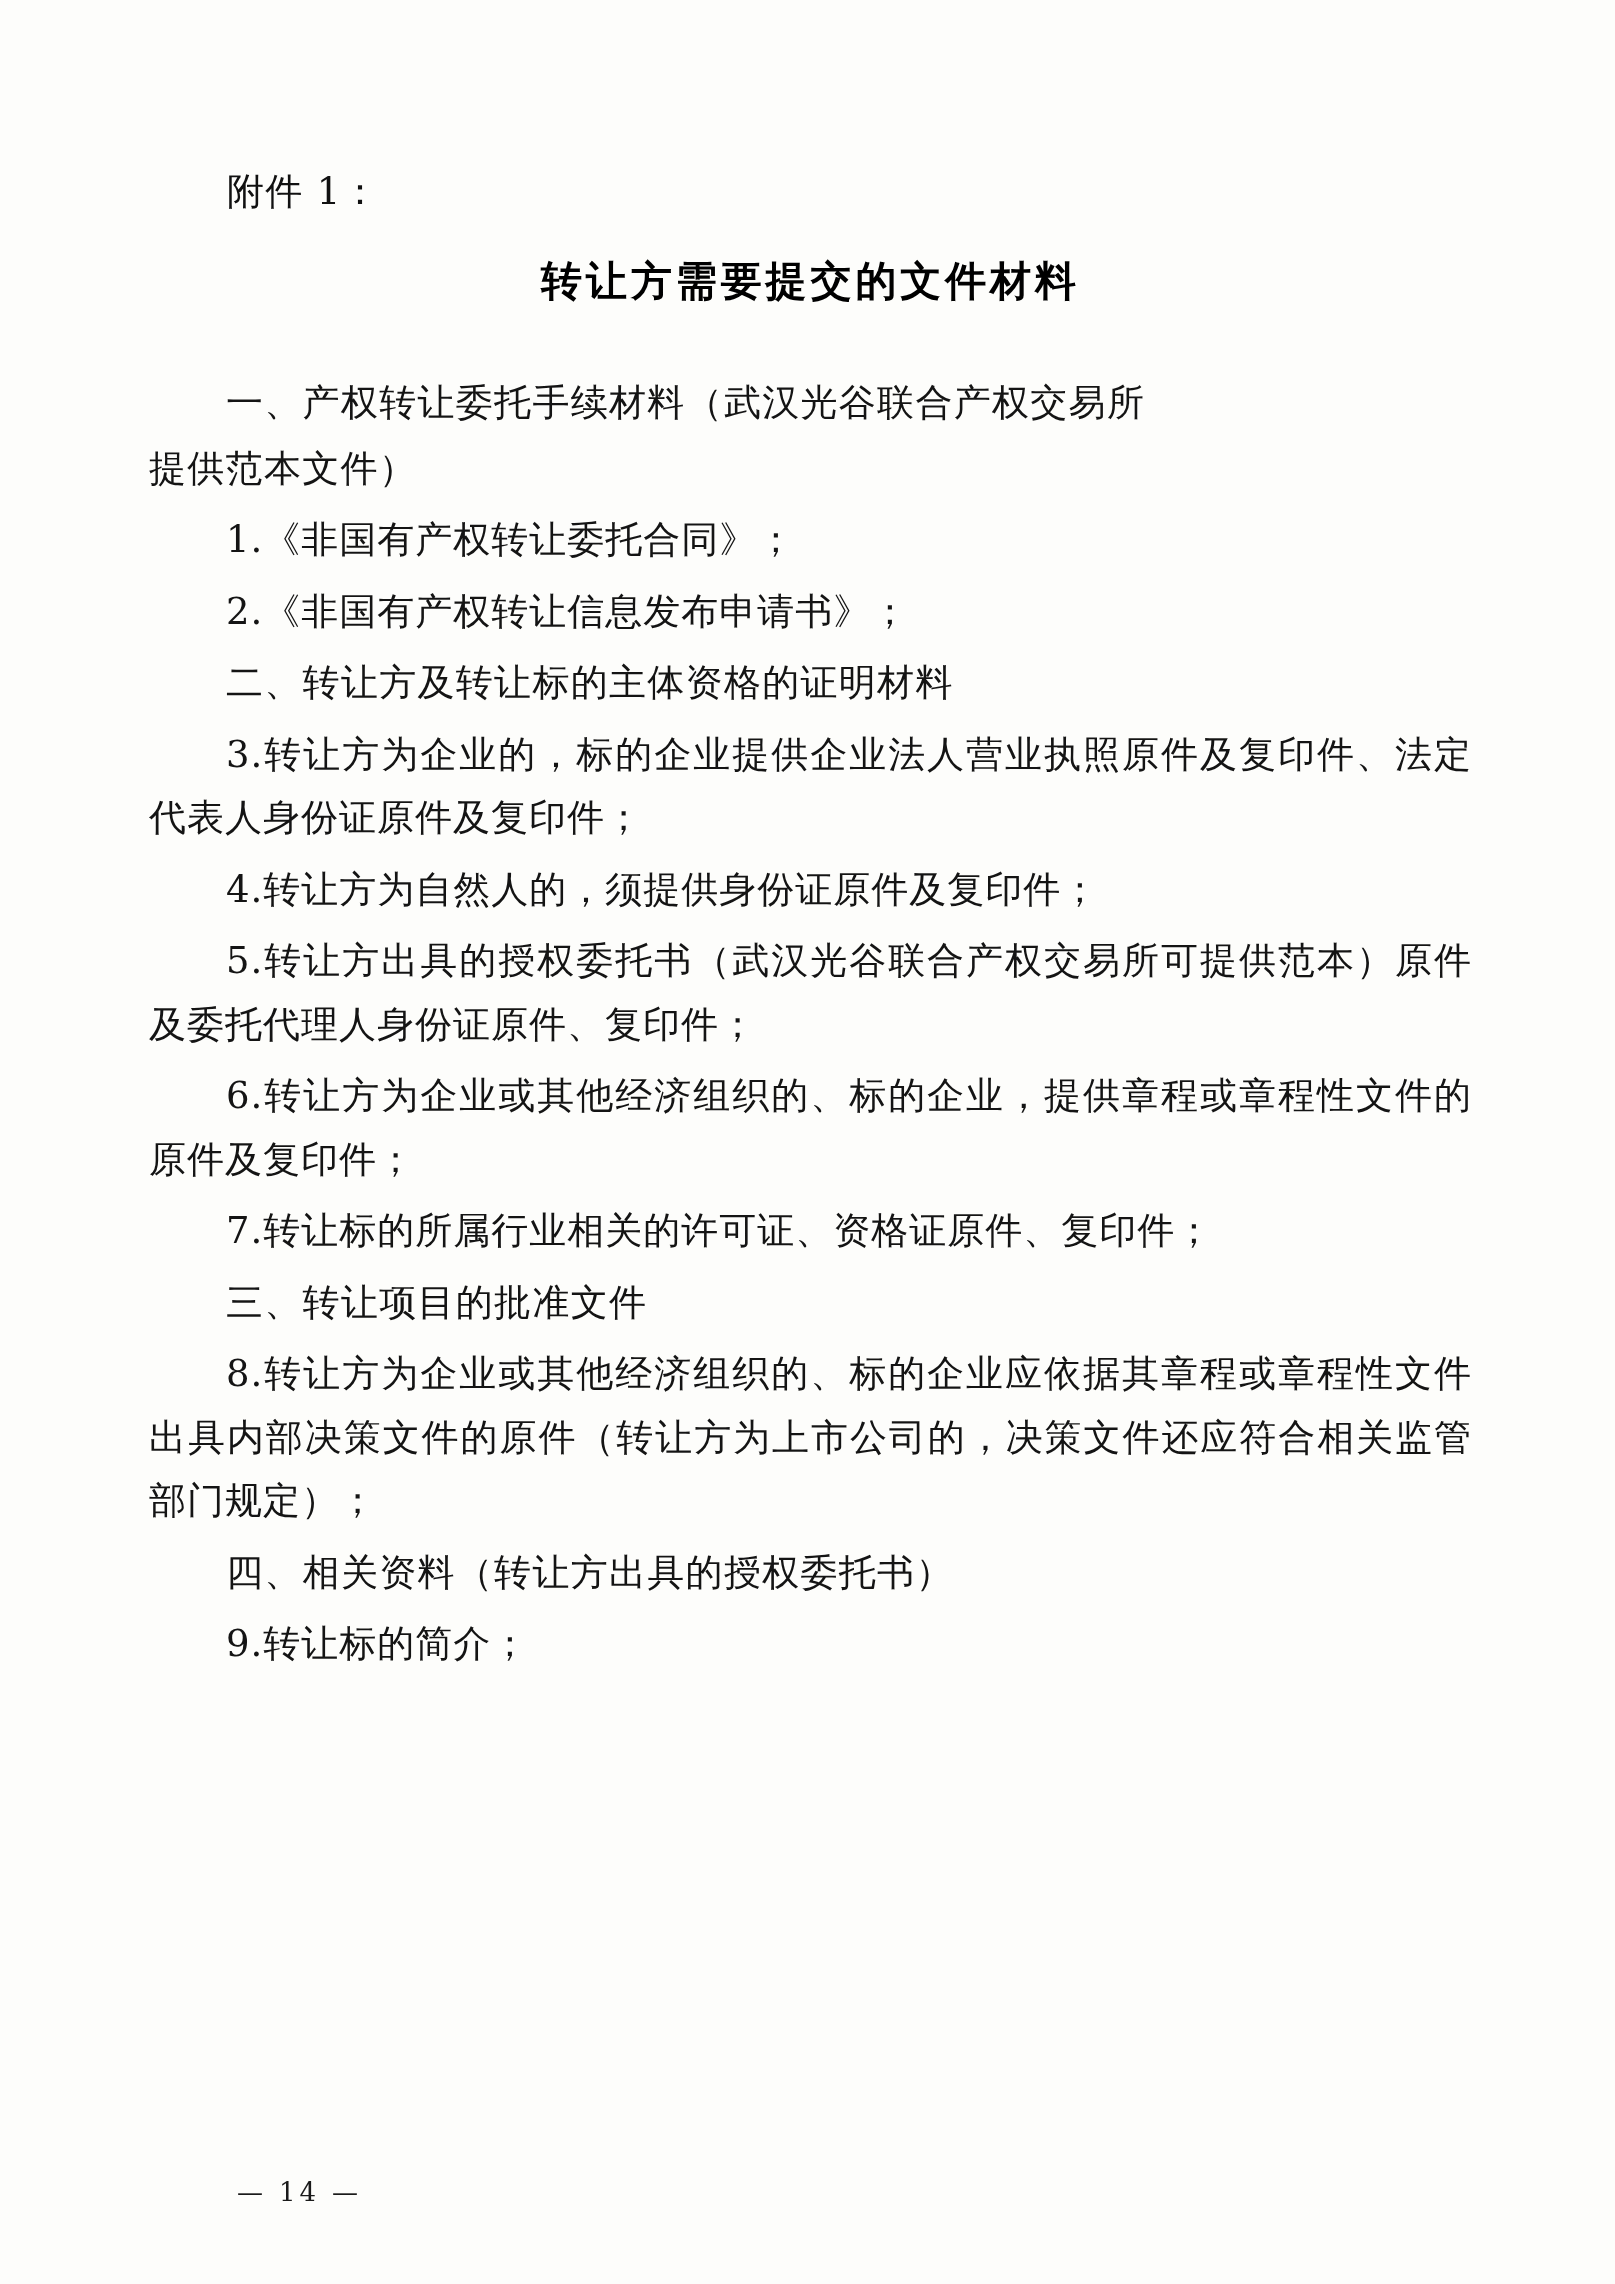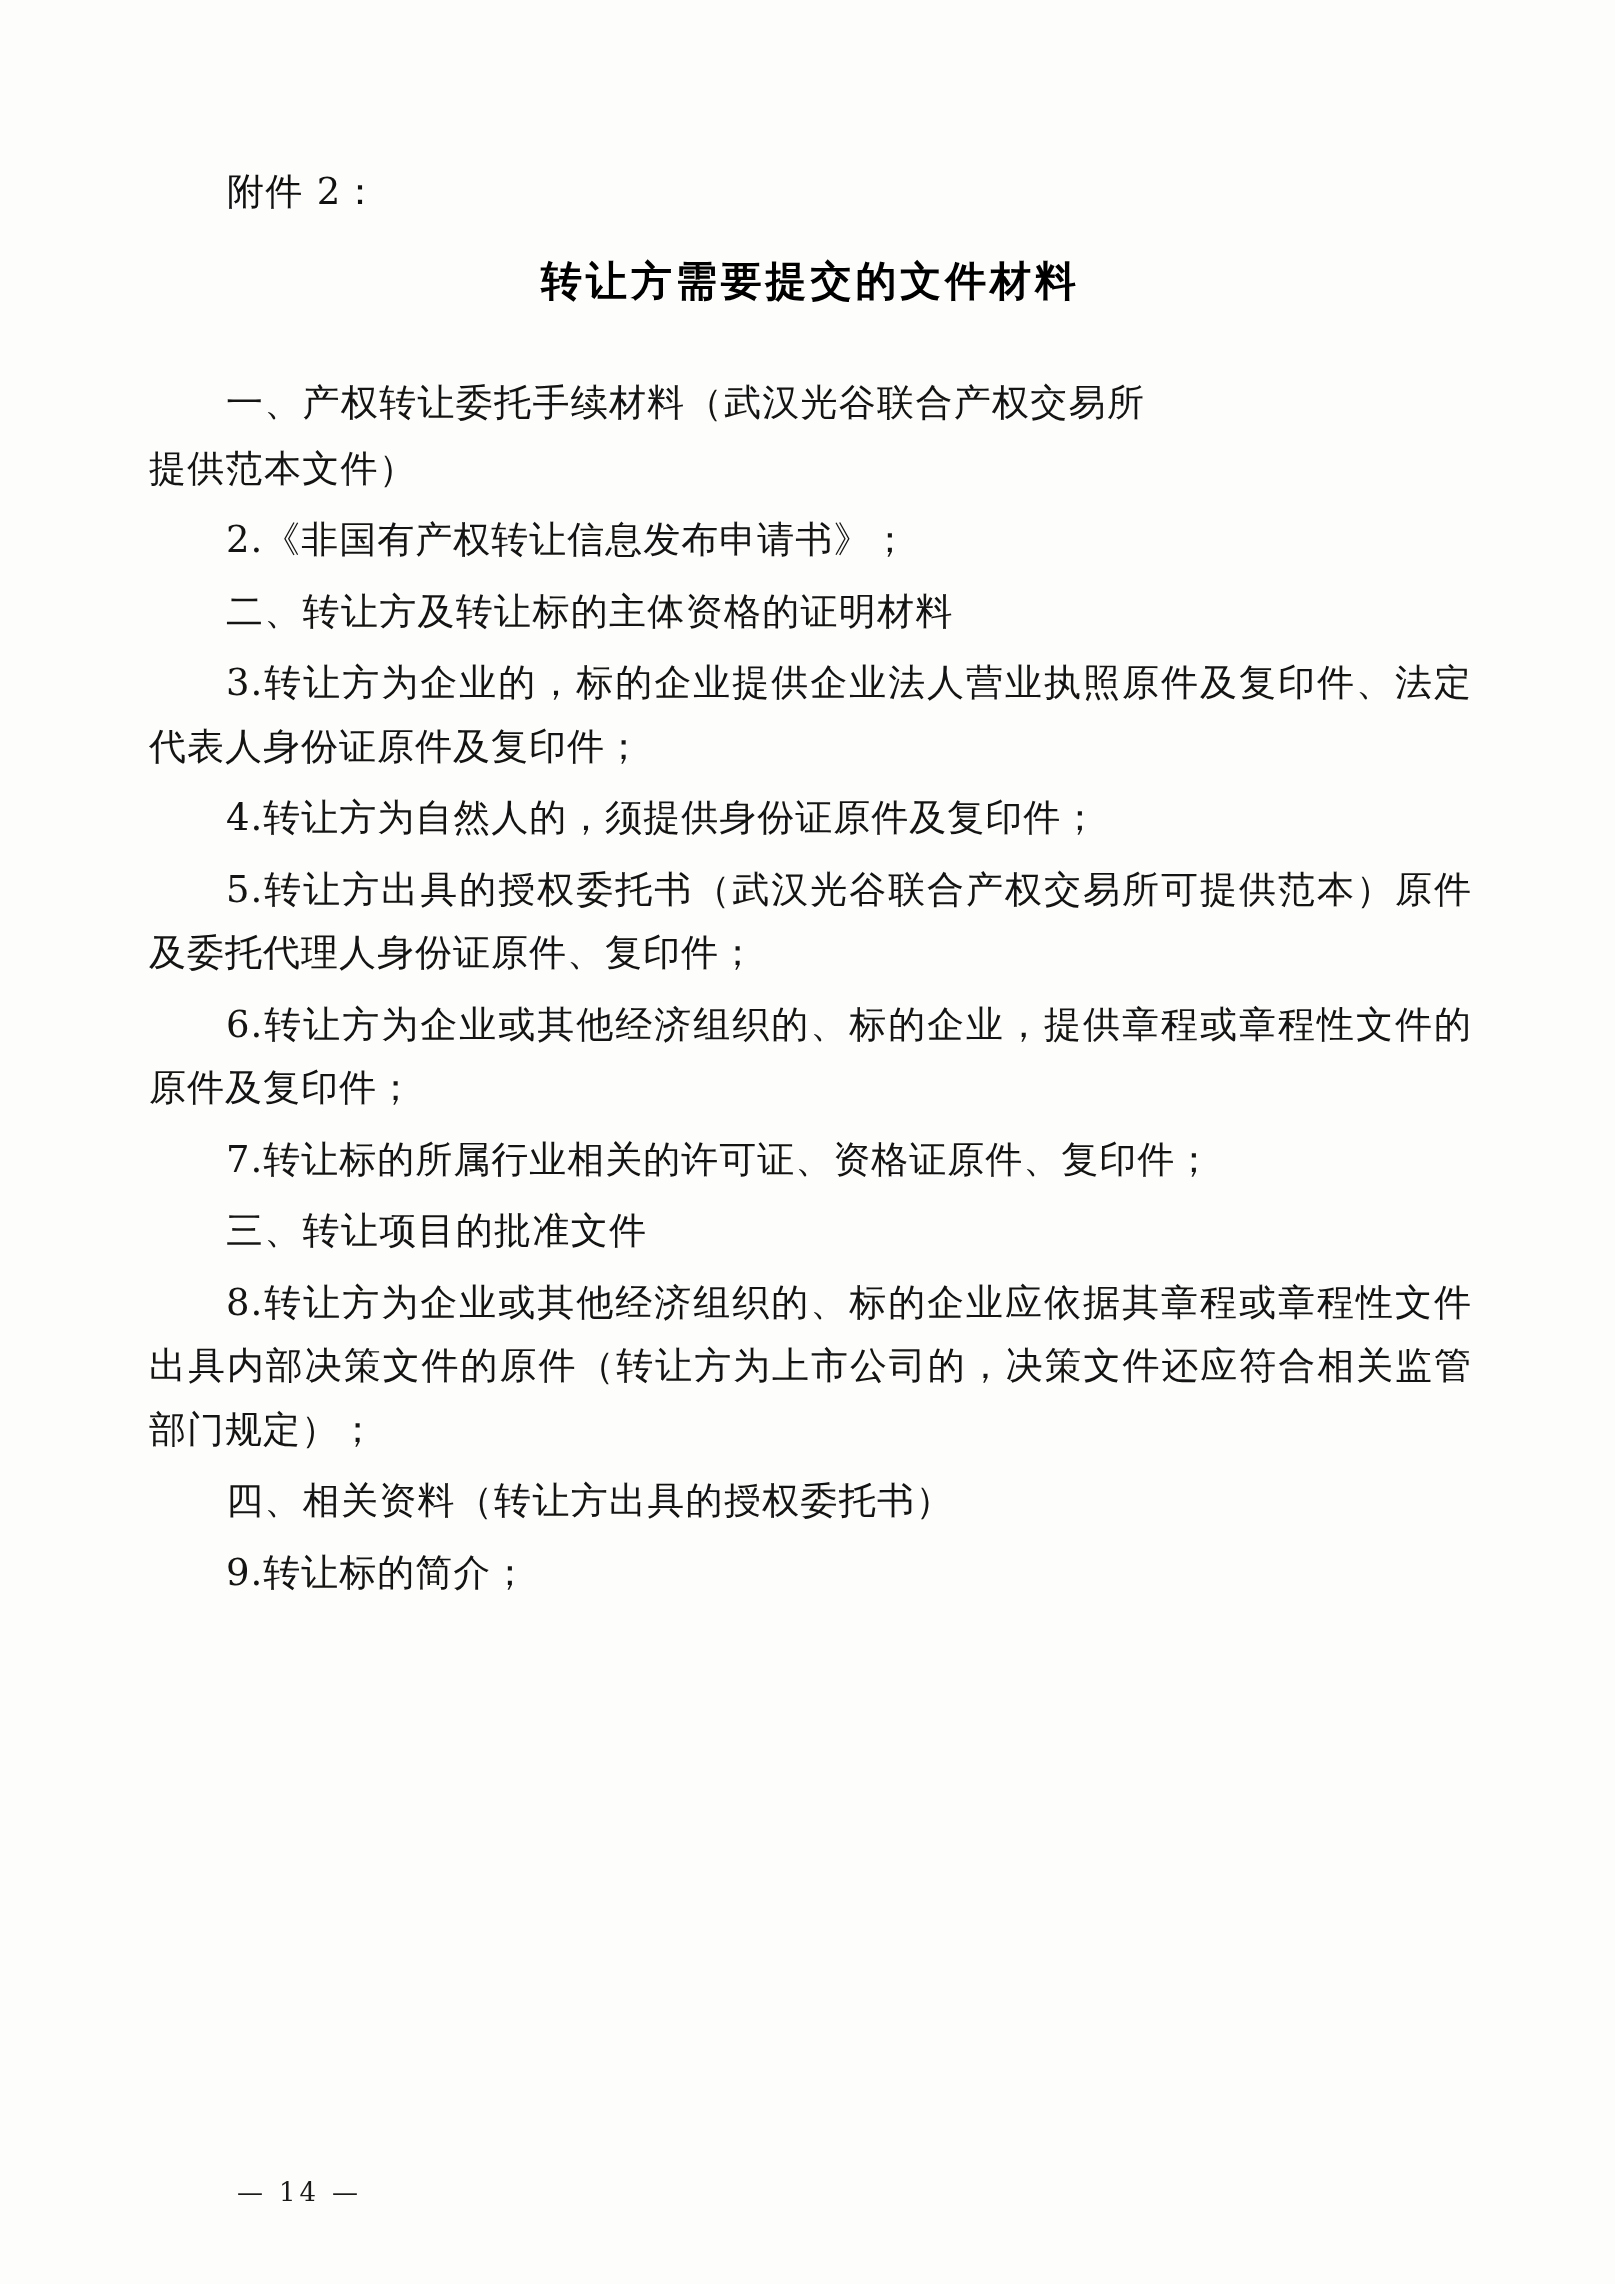--- a/index.html
+++ b/index.html
@@ -73,27 +73,28 @@
     margin-left: -1017px;
     display: inline-block;
   }
 </style>
 </head>
 <body>
 
 <div class="page">
   <div class="content">
 
-    <div class="attachment-label">附件 2：</div>
+    <div class="attachment-label">附件 1：</div>
 
     <h1 class="doc-title">转让方需要提交的文件材料</h1>
 
     <div class="para heading tight">一、产权转让委托手续材料（武汉光谷联合产权交易所</div>
     <div class="para heading" style="text-indent:0">提供范本文件）</div>
 
+    <div class="para">1.《非国有产权转让委托合同》；</div>
     <div class="para">2.《非国有产权转让信息发布申请书》；</div>
 
     <div class="para heading">二、转让方及转让标的主体资格的证明材料</div>
 
     <div class="para">3.转让方为企业的，标的企业提供企业法人营业执照原件及复印件、法定代表人身份证原件及复印件；</div>
     <div class="para">4.转让方为自然人的，须提供身份证原件及复印件；</div>
     <div class="para">5.转让方出具的授权委托书（武汉光谷联合产权交易所可提供范本）原件及委托代理人身份证原件、复印件；</div>
     <div class="para">6.转让方为企业或其他经济组织的、标的企业，提供章程或章程性文件的原件及复印件；</div>
     <div class="para">7.转让标的所属行业相关的许可证、资格证原件、复印件；</div>
 

